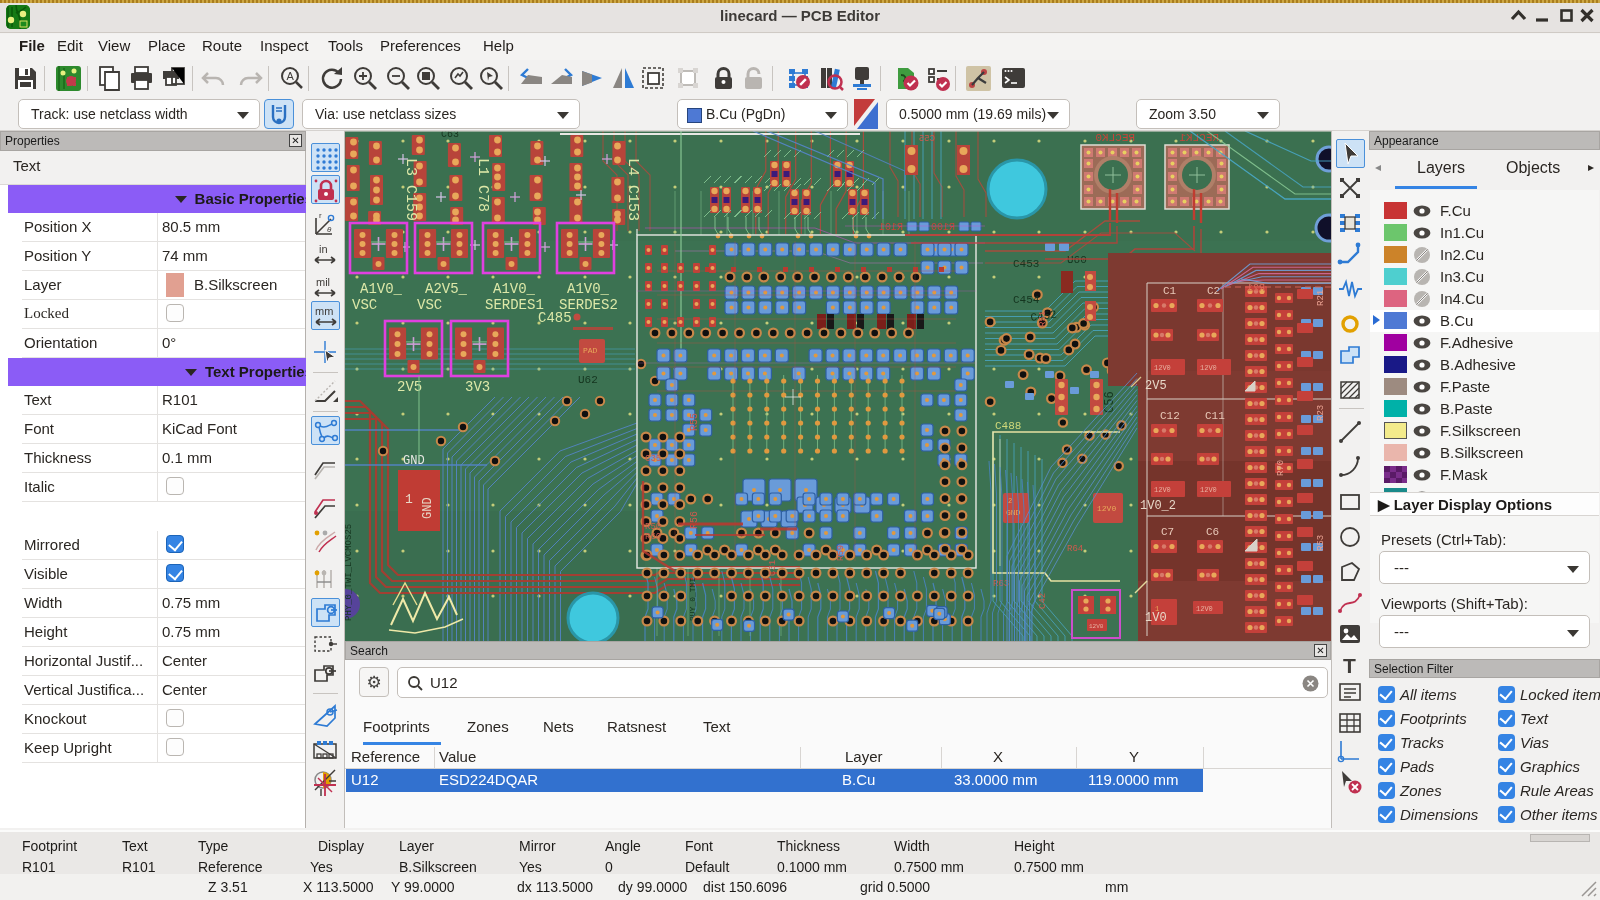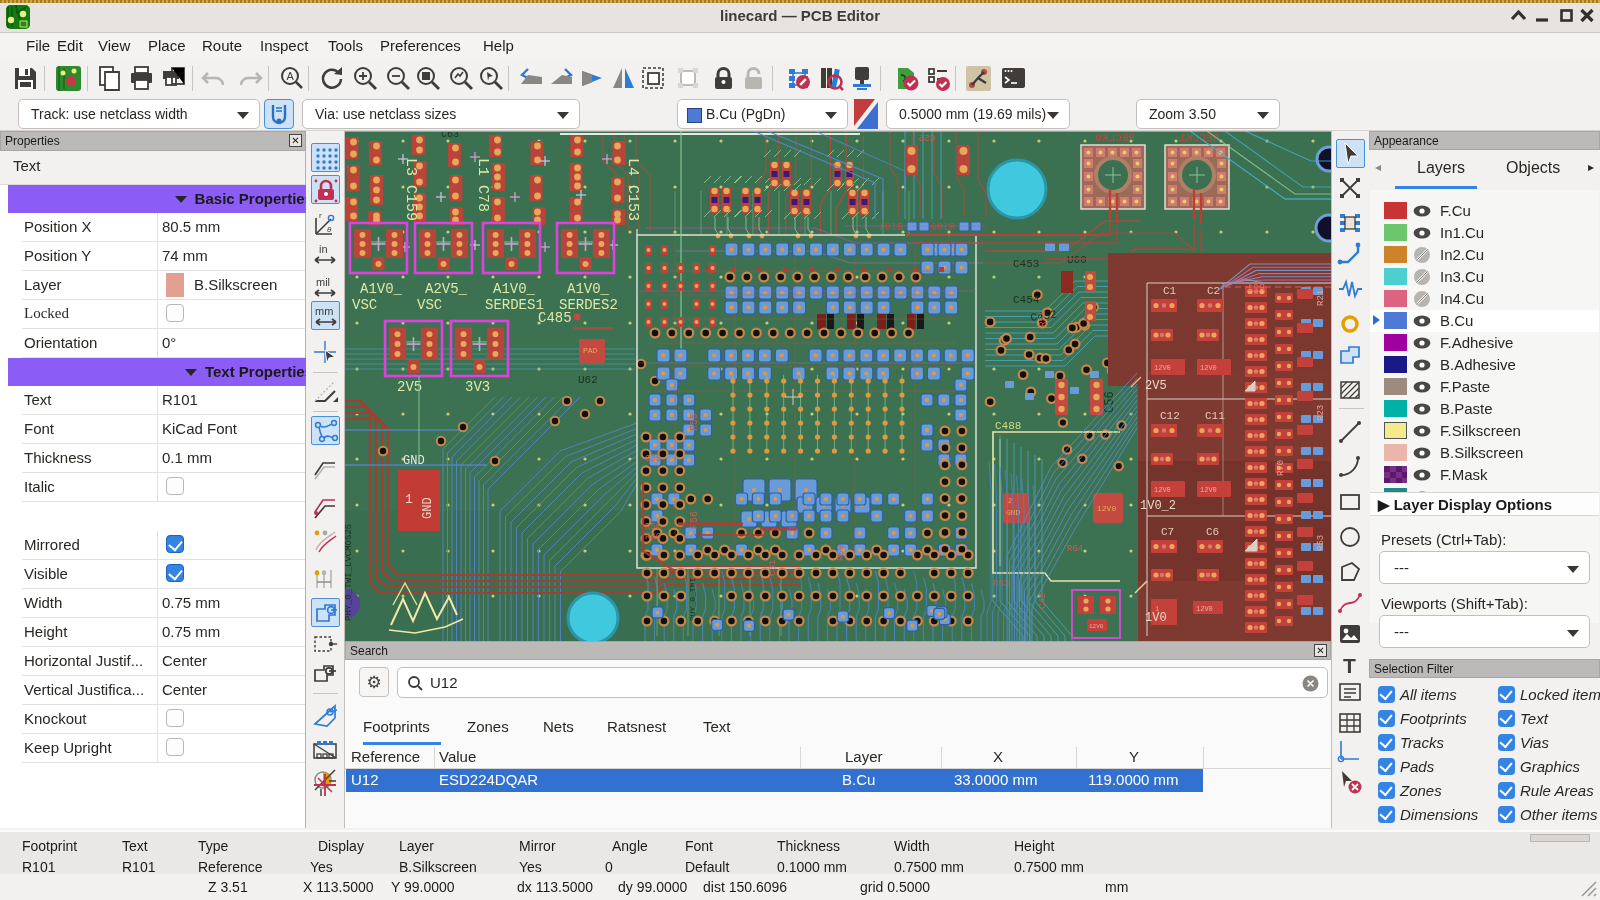--- a/index.html
+++ b/index.html
@@ -147,21 +147,21 @@
     <path d="M2 12 H14" stroke="#33302c" stroke-width="3.2"></path>
   </svg>
 <svg class="abs" style="left:1559px; top:8px;" width="15" height="15" viewBox="0 0 15 15">
     <rect x="2.5" y="2.5" width="10" height="10" fill="none" stroke="#33302c" stroke-width="2.6"></rect>
   </svg>
 <svg class="abs" style="left:1579px; top:8px;" width="16" height="15" viewBox="0 0 16 15">
     <path d="M2.5 2 L13.5 13 M13.5 2 L2.5 13" stroke="#33302c" stroke-width="3.2"></path>
   </svg>
 
 <div id="menubar">
-<span style="left:26px;">File</span>
+<span style="left:19px;font-weight:bold;">File</span>
 <span style="left:57px;">Edit</span>
 <span style="left:98px;">View</span>
 <span style="left:148px;">Place</span>
 <span style="left:202px;">Route</span>
 <span style="left:260px;">Inspect</span>
 <span style="left:328px;">Tools</span>
 <span style="left:380px;">Preferences</span>
 <span style="left:483px;">Help</span>
 </div>
 
@@ -2830,21 +2830,21 @@
   <span style="left:122px; top:6px;">Text</span>
     <span style="left:122px; top:27px;">R101</span>
   <span style="left:198px; top:6px;">Type</span>
     <span style="left:198px; top:27px;">Reference</span>
   <span style="left:318px; top:6px;">Display</span>
     <span style="left:310px; top:27px;">Yes</span>
   <span style="left:399px; top:6px;">Layer</span>
     <span style="left:399px; top:27px;">B.Silkscreen</span>
   <span style="left:519px; top:6px;">Mirror</span>
     <span style="left:519px; top:27px;">Yes</span>
-  <span style="left:605px; top:6px;margin-left:7px;">Angle</span>
+  <span style="left:605px; top:6px;">Angle</span>
     <span style="left:605px; top:27px;">0</span>
   <span style="left:685px; top:6px;">Font</span>
     <span style="left:685px; top:27px;">Default</span>
   <span style="left:777px; top:6px;">Thickness</span>
     <span style="left:777px; top:27px;">0.1000 mm</span>
   <span style="left:894px; top:6px;">Width</span>
     <span style="left:894px; top:27px;">0.7500 mm</span>
   <span style="left:1014px; top:6px;">Height</span>
     <span style="left:1014px; top:27px;">0.7500 mm</span>
   <span style="left:1530px; top:2px; width:60px; height:8px; background:#d8d5d2; border:1px solid #b8b5b2;"></span>

